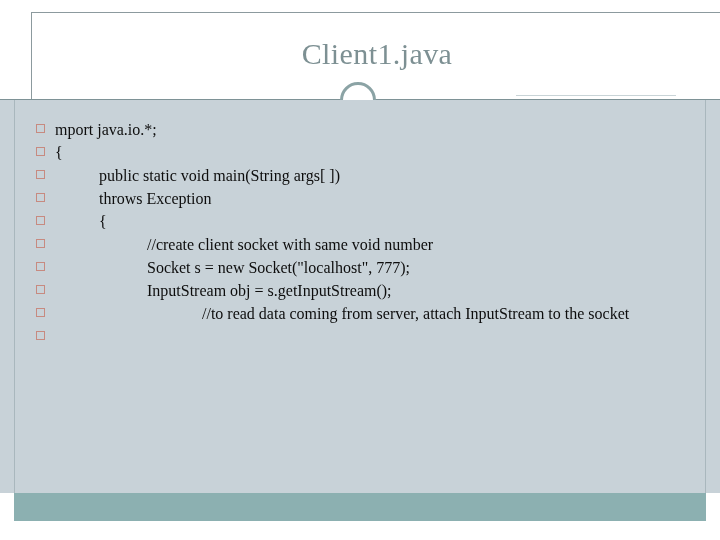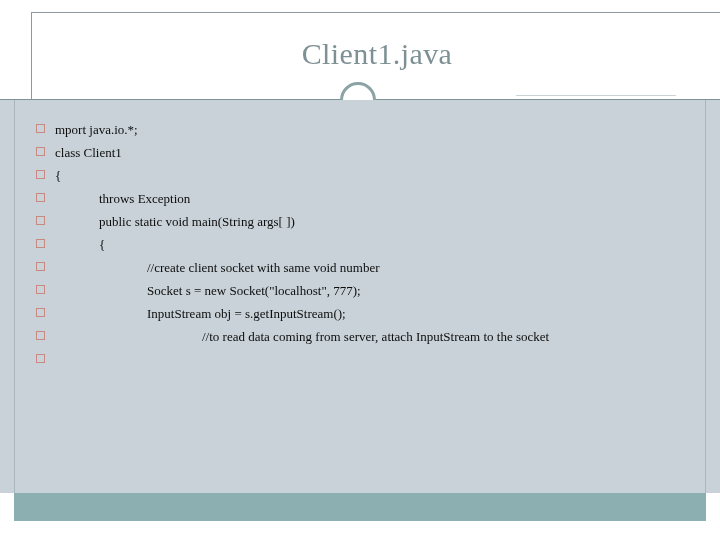--- a/index.html
+++ b/index.html
@@ -106,21 +106,21 @@
     left: 0;
     top: 18px;
     width: 692px;
   }
   .bullet-row {
     position: relative;
     min-height: 23px;
     padding-left: 55px;
     margin: 0;
     color: #0d0d0d;
-    font-size: 13px;
+    font-size: 16px;
     line-height: 23px;
     font-family: "Liberation Serif", "DejaVu Serif", serif;
     white-space: normal;
   }
   .bullet-marker {
     position: absolute;
     left: 36px;
     top: 6px;
     width: 9px;
     height: 9px;
@@ -181,33 +181,29 @@
 
   <div id="content-area">
     <div id="content-frame"></div>
     <div id="bullet-list">
         <div class="bullet-row ind0">
           <span class="bullet-marker"></span>
           <span class="bullet-text">mport java.io.*;</span>
         </div>
         <div class="bullet-row ind0">
           <span class="bullet-marker"></span>
-          <span class="bullet-text">class Client1</span>
-        </div>
-        <div class="bullet-row ind0">
-          <span class="bullet-marker"></span>
           <span class="bullet-text">{</span>
         </div>
         <div class="bullet-row ind1">
           <span class="bullet-marker"></span>
+          <span class="bullet-text">public static void main(String args[ ])</span>
+        </div>
+        <div class="bullet-row ind1">
+          <span class="bullet-marker"></span>
           <span class="bullet-text">throws Exception</span>
-        </div>
-        <div class="bullet-row ind1">
-          <span class="bullet-marker"></span>
-          <span class="bullet-text">public static void main(String args[ ])</span>
         </div>
         <div class="bullet-row ind1">
           <span class="bullet-marker"></span>
           <span class="bullet-text">{</span>
         </div>
         <div class="bullet-row ind2">
           <span class="bullet-marker"></span>
           <span class="bullet-text">//create client socket with same void number</span>
         </div>
         <div class="bullet-row ind2">

